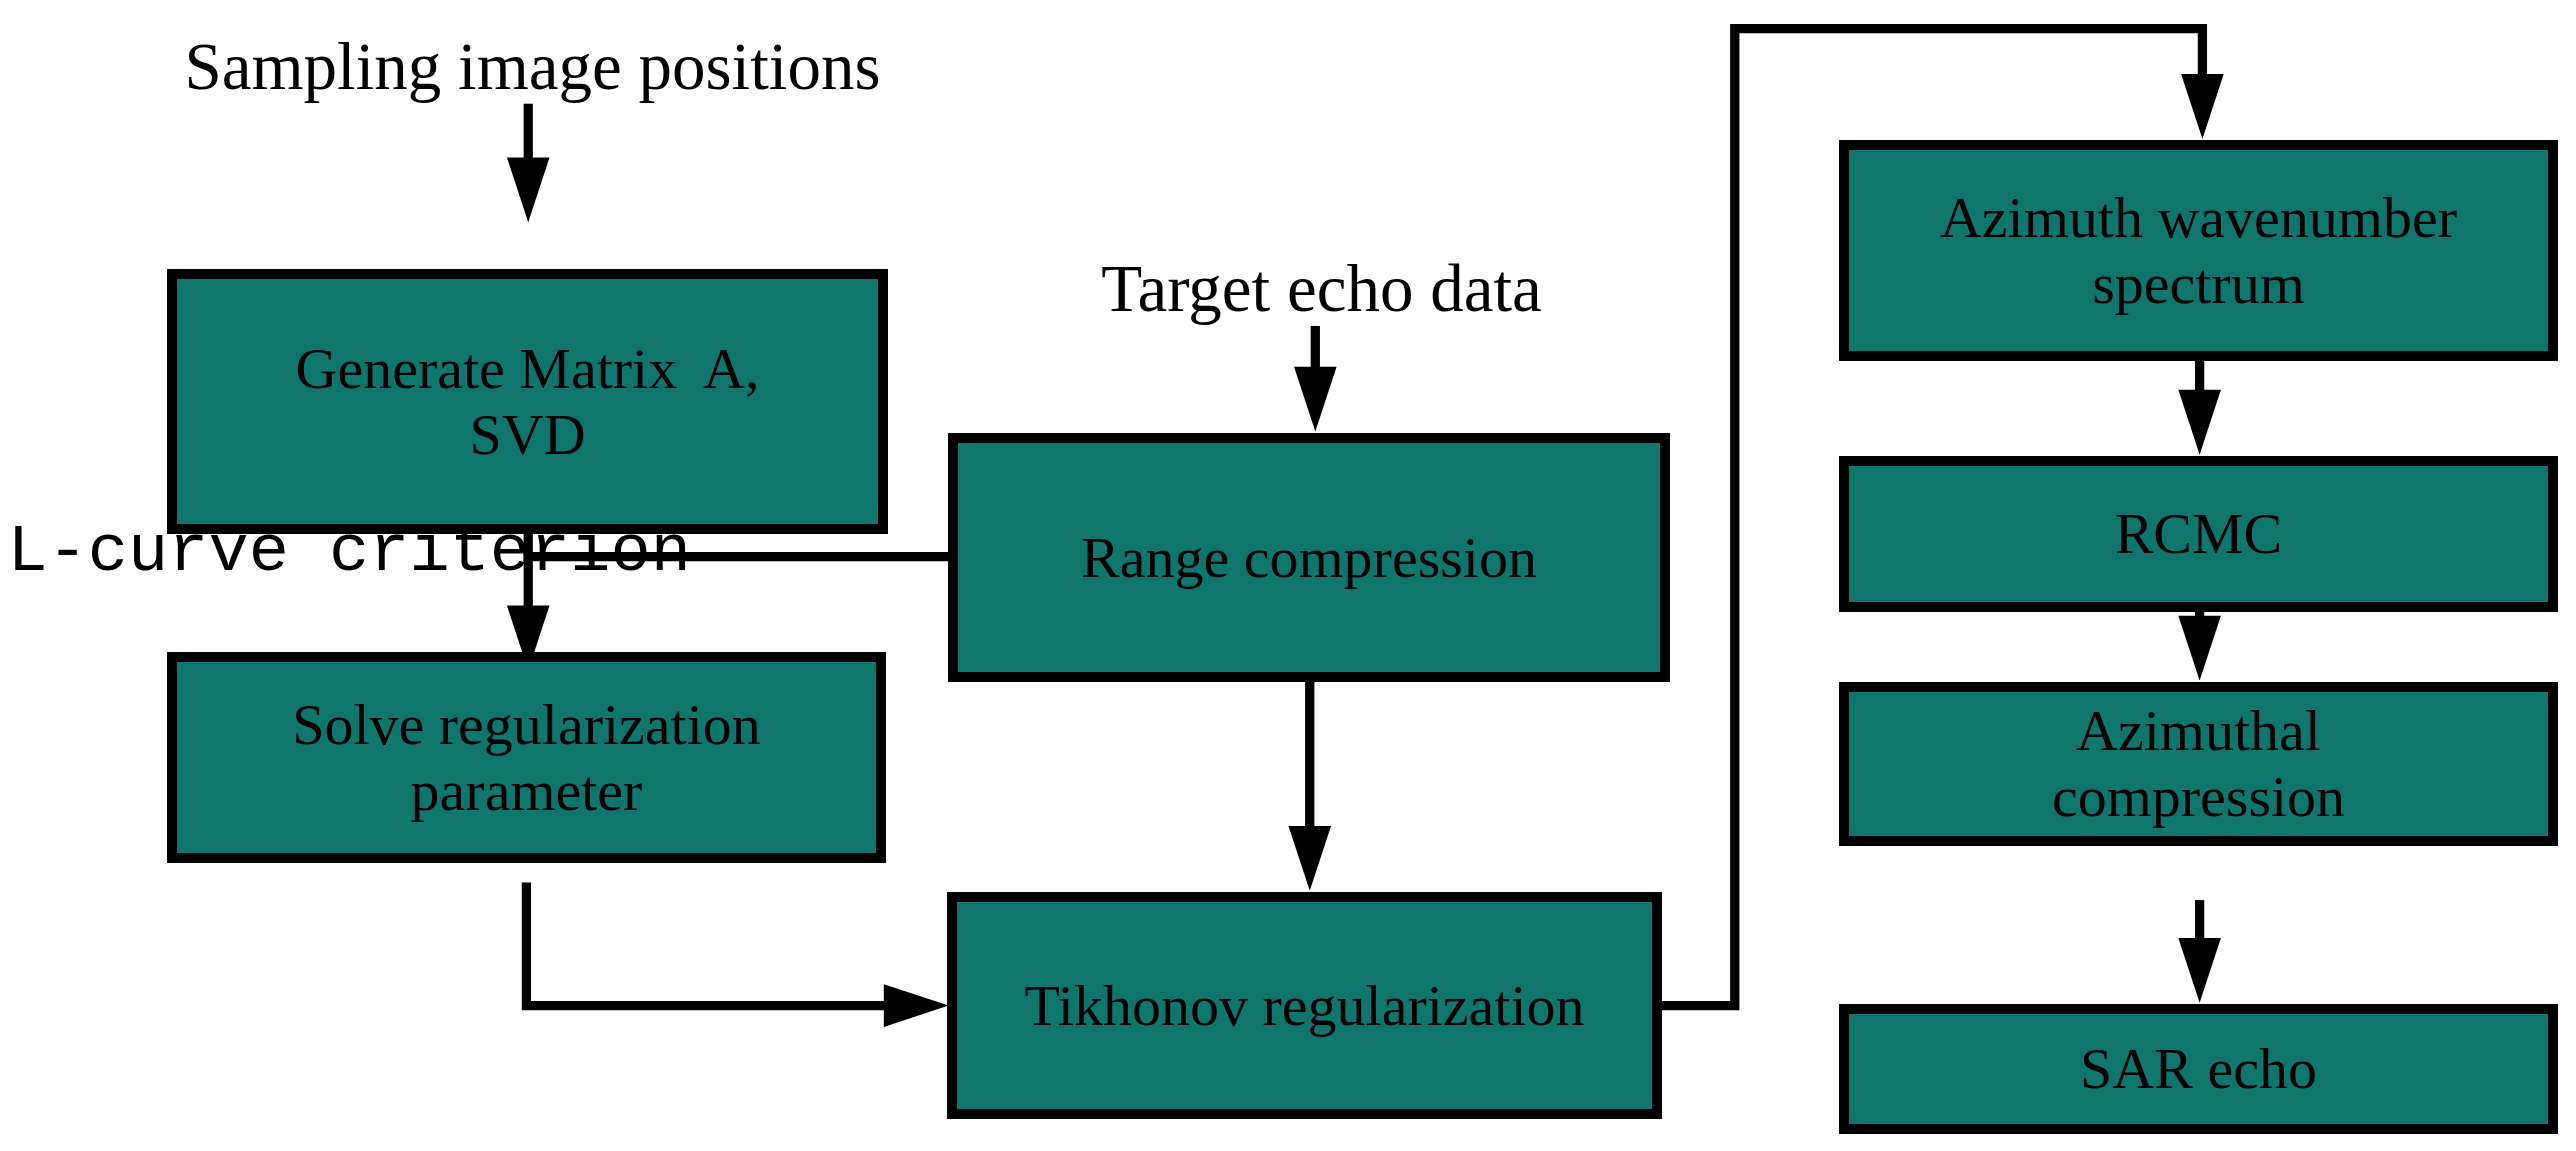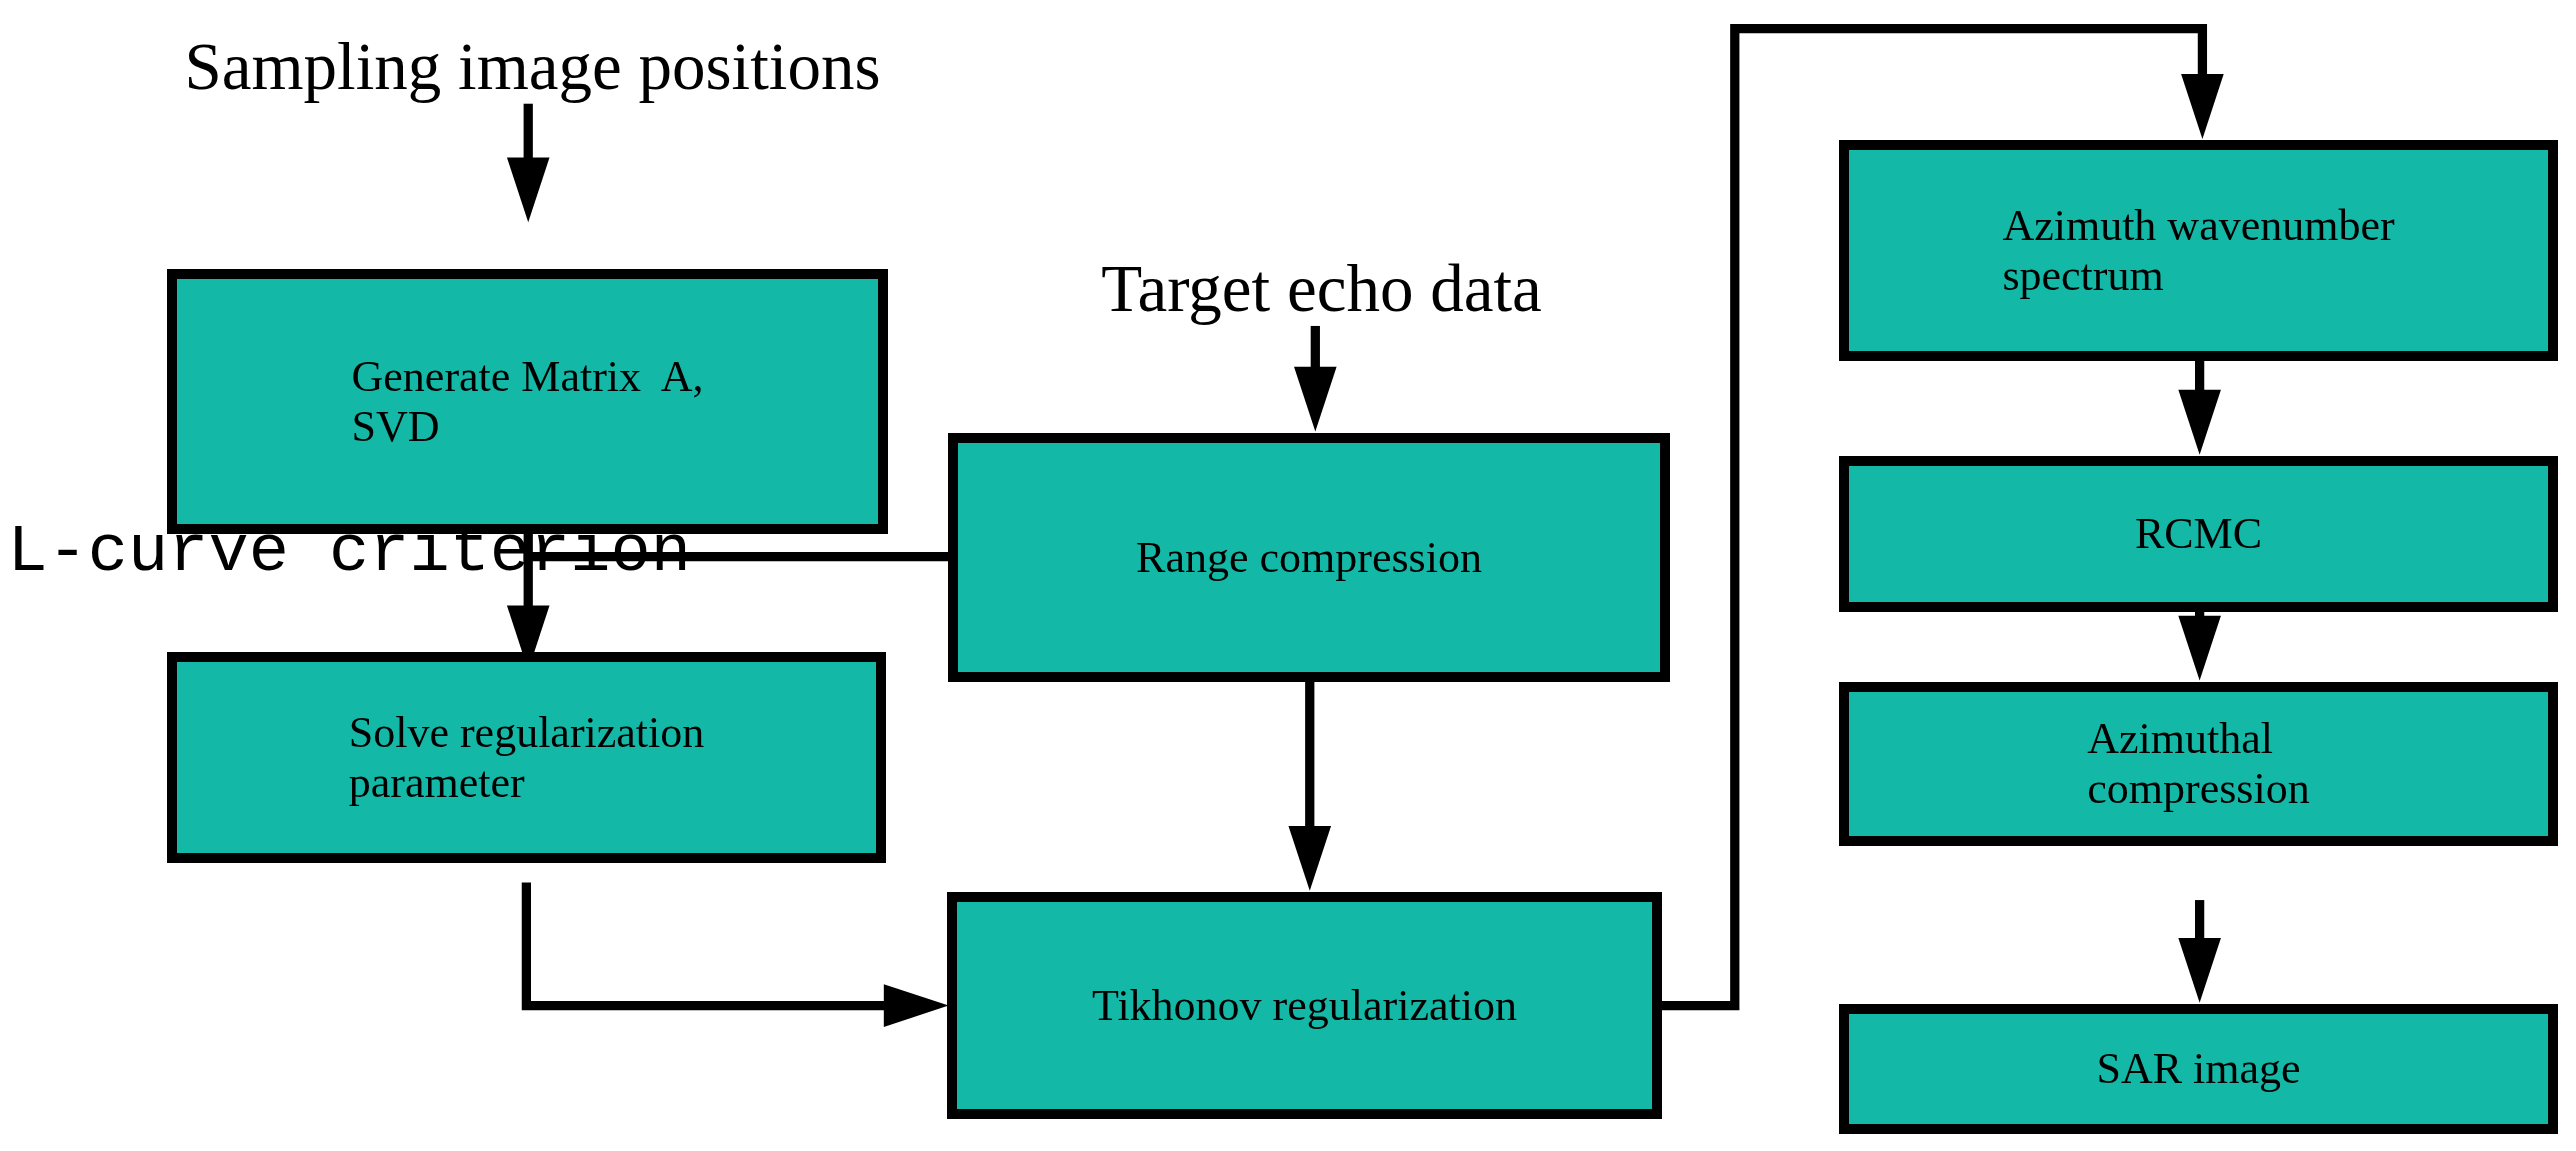--- a/index.html
+++ b/index.html
@@ -20,26 +20,26 @@
     position: absolute;
     left: 0;
     top: 0;
     width: 2576px;
     height: 1151px;
   }
   .node {
     position: absolute;
     box-sizing: border-box;
     border: 10.2px solid #000000;
-    background: #14b8a6;
+    background: #0f766e;
     display: flex;
     align-items: center;
     justify-content: center;
-    text-align: left;
-    font-size: 44px;
+    text-align: center;
+    font-size: 58px;
     line-height: 1.13;
     white-space: pre-wrap;
   }
   .free-label {
     position: absolute;
     font-size: 67px;
     line-height: 1.1;
     display: flex;
     align-items: center;
     white-space: pre;
@@ -131,16 +131,16 @@
   <div class="node" style="left:947px; top:892px; width:715px; height:227px;">Tikhonov regularization</div>
 
   <div class="node" style="left:1839px; top:140px; width:719px; height:221px;">Azimuth wavenumber
 spectrum</div>
 
   <div class="node" style="left:1839px; top:456px; width:719px; height:156px;">RCMC</div>
 
   <div class="node" style="left:1839px; top:682px; width:719px; height:164px;">Azimuthal
 compression</div>
 
-  <div class="node" style="left:1839px; top:1004px; width:719px; height:130px;">SAR image</div>
+  <div class="node" style="left:1839px; top:1004px; width:719px; height:130px;">SAR echo</div>
 
 </div>
 
 
 </body></html>

